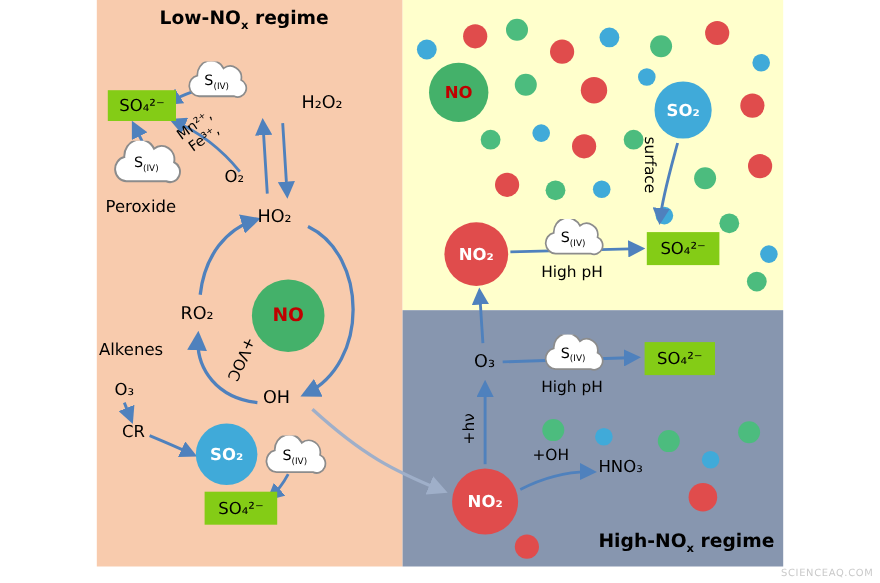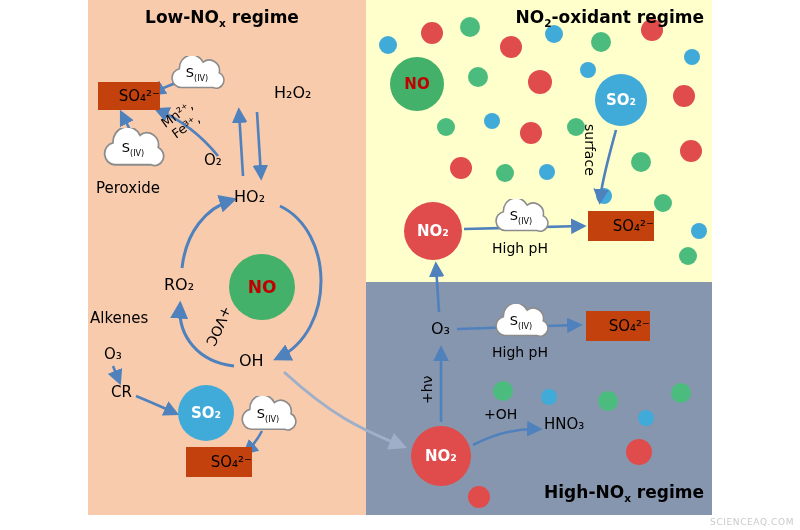--- a/index.html
+++ b/index.html
@@ -10,21 +10,21 @@
   }
   .panel { position:absolute; z-index:0; }
   #panel-low { left:88px; top:0; width:278px; height:515px; background:#F8CBAD; }
   #panel-oxidant { left:366px; top:0; width:346px; height:282px; background:#FFFFCC; }
   #panel-high { left:366px; top:282px; width:346px; height:233px; background:#8796AF; }
   .overlay { position:absolute; left:0; top:0; z-index:1; pointer-events:none; }
   .label { position:absolute; z-index:2; white-space:nowrap; font-size:15px; line-height:1.15; }
   .title { font-weight:bold; font-size:17px; }
   .f16 { font-size:16px; }
   .f14 { font-size:14px; }
-  .ybox { position:absolute; z-index:2; background:#c2410c; display:flex; align-items:center; justify-content:flex-end; font-size:15px; }
+  .ybox { position:absolute; z-index:2; background:#84cc16; display:flex; align-items:center; justify-content:center; font-size:15px; }
   .circle { position:absolute; z-index:2; border-radius:50%; display:flex; align-items:center; justify-content:center; }
   .txt-no { color:#C00000; font-weight:bold; font-size:17px; }
   .txt-white { color:#fff; font-weight:bold; font-size:15px; }
   .cloud { position:absolute; z-index:2; }
   .cloud > svg { position:absolute; left:0; top:0; width:100%; height:100%; }
   .cl { position:relative; z-index:1; width:100%; height:100%; display:flex; align-items:center; justify-content:center; font-size:13px; }
   sub { font-size:0.62em; }
   .rot90 { transform:rotate(90deg); transform-origin:0 0; }
   .rotm90 { transform:rotate(-90deg); transform-origin:0 0; }
   .mnfe { width:64px; text-align:center; transform:rotate(-36deg); font-size:13px; }
@@ -167,23 +167,20 @@
     </svg>
     <span class="cl">
         <span><span>S</span><sub>(IV)</sub></span>
       </span>
   </div>
 
   <div class="ybox" style="left:186px; top:447px; width:66px; height:30px;">
     <span>SO₄²⁻</span>
   </div>
 
-  <div class="label title right" style="left:468px; top:8px; width:236px;">
-    <span>NO</span><sub>2</sub><span>-oxidant regime</span>
-  </div>
 
   <div class="circle" style="left:390px; top:57px; width:54px; height:54px; background:#44B16A;">
     <span class="txt-no" style="font-size:15px;">NO</span>
   </div>
 
   <div class="circle" style="left:595px; top:74px; width:52px; height:52px; background:#40AAD9;">
     <span class="txt-white">SO₂</span>
   </div>
 
   <div class="label f14 rot90" style="left:598px; top:124px;">surface</div>

